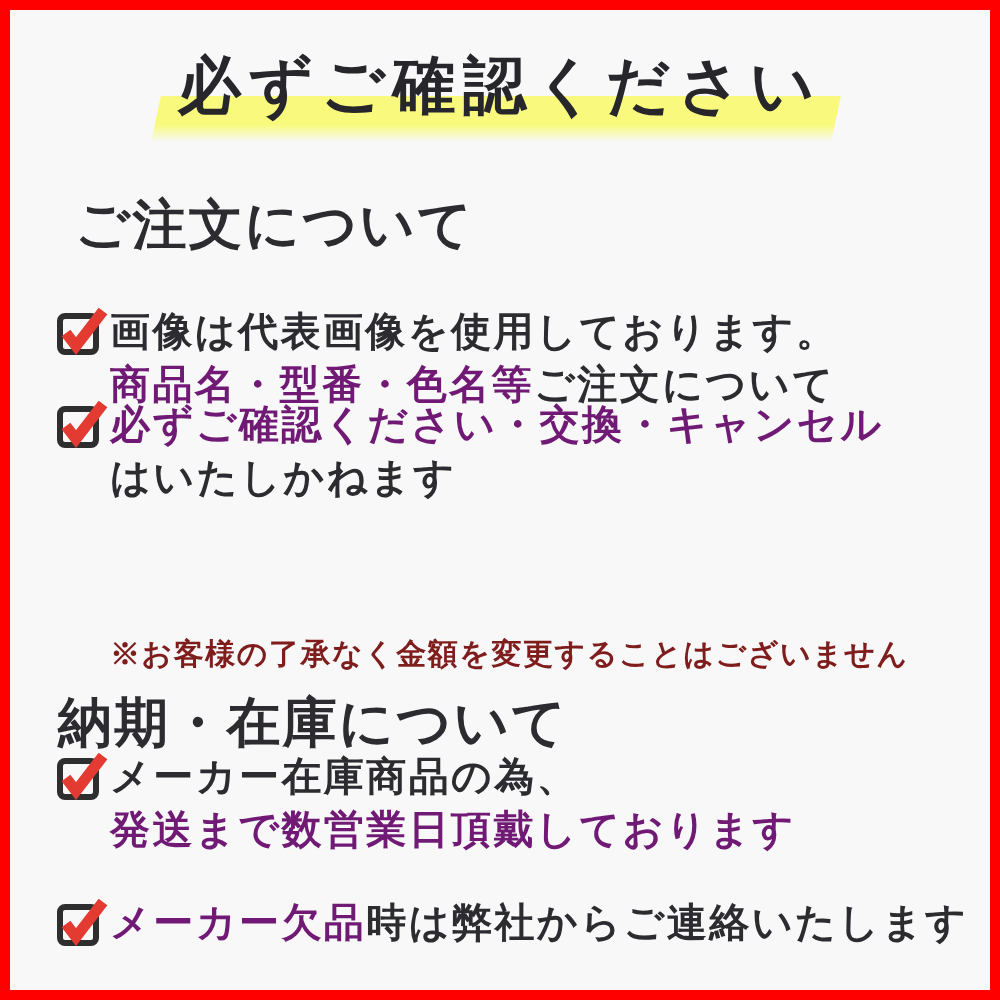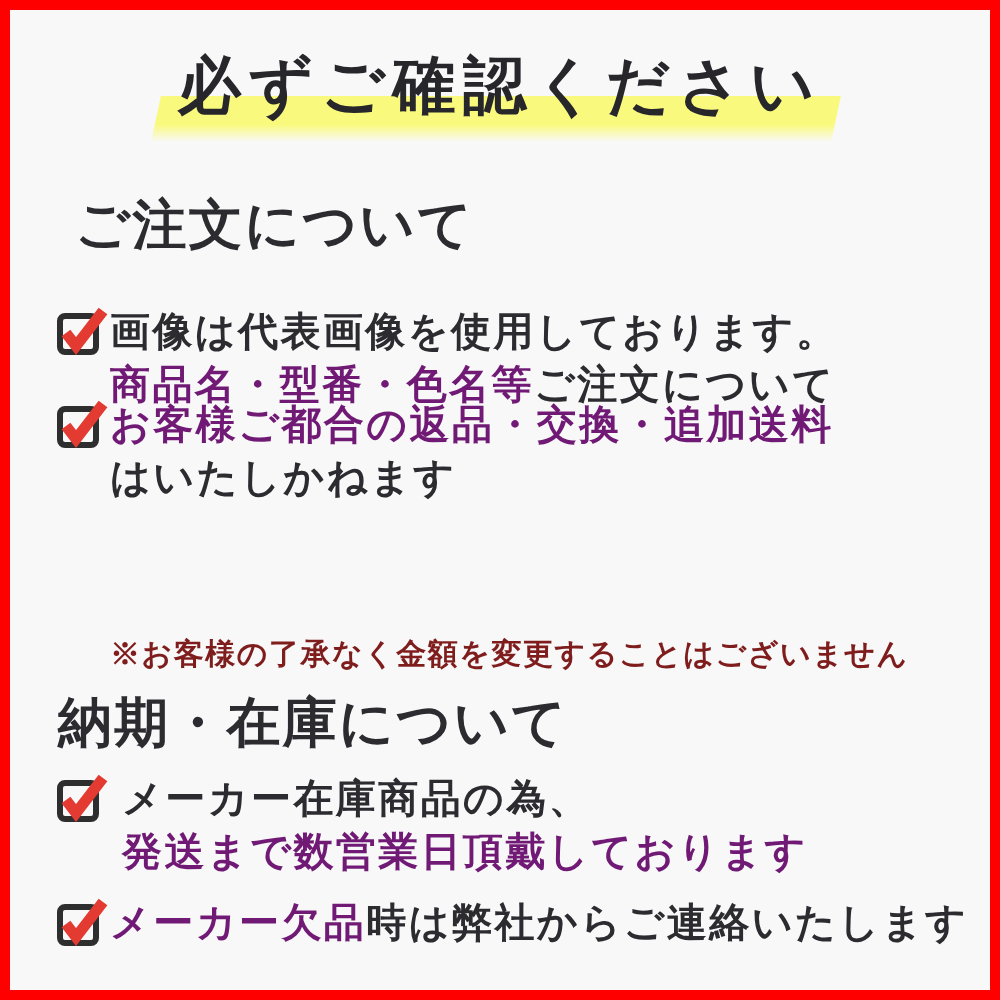--- a/index.html
+++ b/index.html
@@ -95,31 +95,31 @@
       <div><span class="t-red">商品名・型番・色名等</span><span class="t-black">ご注文について</span></div>
     </div>
   </div>
 
   <div class="item" style="top:388px;">
     <svg class="cb" viewBox="0 0 52 50">
       <rect x="4" y="11" width="36" height="36" rx="5" fill="none" stroke="#2e2e2e" stroke-width="6"></rect>
       <path d="M10 28 L20 41 L47 6" fill="none" stroke="#e33b32" stroke-width="11" stroke-linecap="butt" stroke-linejoin="miter"></path>
     </svg>
     <div class="txt">
-      <div><span class="t-red">お客様ご都合の返品・交換・追加送料</span></div>
+      <div><span class="t-red">必ずご確認ください・交換・キャンセル</span></div>
       <div><span class="t-black">はいたしかねます</span></div>
     </div>
   </div>
 
 
   <div class="note" style="top:626px;">※お客様の了承なく金額を変更することはございません</div>
 
   <div class="sec-heading" style="top:682px;">納期・在庫について</div>
 
-  <div class="item" style="top:762px;gap:12px;">
+  <div class="item" style="top:740px;">
     <svg class="cb" viewBox="0 0 52 50">
       <rect x="4" y="11" width="36" height="36" rx="5" fill="none" stroke="#2e2e2e" stroke-width="6"></rect>
       <path d="M10 28 L20 41 L47 6" fill="none" stroke="#e33b32" stroke-width="11" stroke-linecap="butt" stroke-linejoin="miter"></path>
     </svg>
     <div class="txt">
       <div><span class="t-black">メーカー在庫商品の為、</span></div>
       <div><span class="t-red">発送まで数営業日頂戴しております</span></div>
     </div>
   </div>
 

